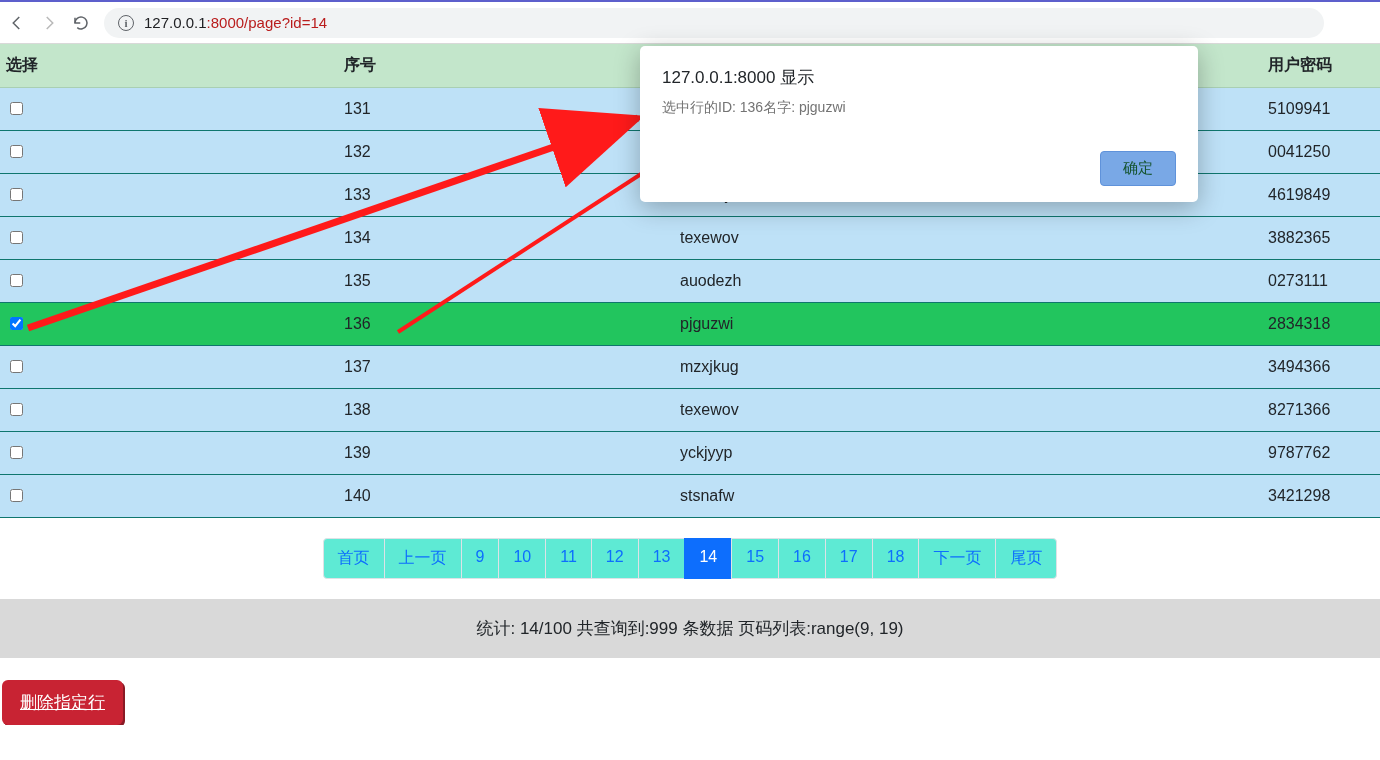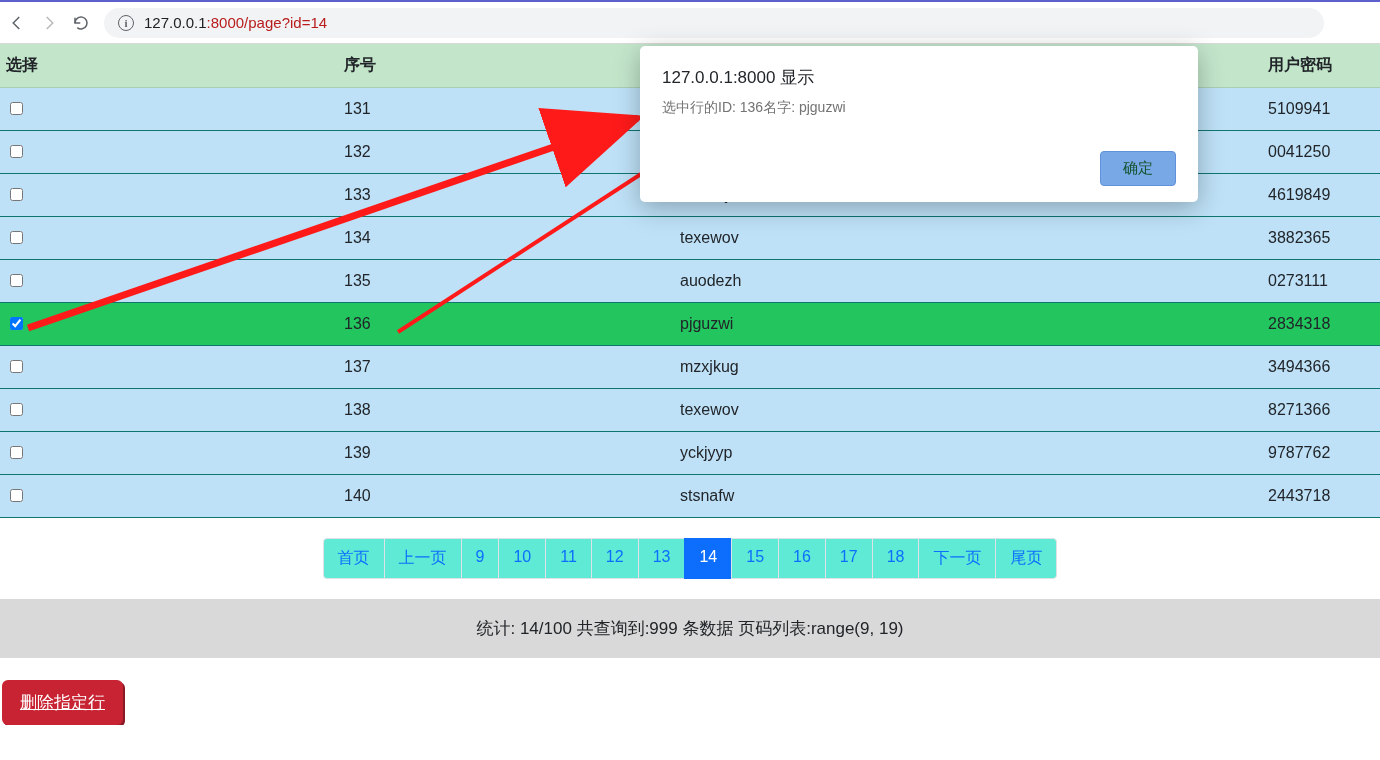--- a/index.html
+++ b/index.html
@@ -136,21 +136,21 @@
       <tr>
         <td class="chk"><input type="checkbox" style=""></td>
         <td class="idc">139</td>
         <td class="namec">yckjyyp</td>
         <td class="pwdc">9787762</td>
       </tr>
       <tr>
         <td class="chk"><input type="checkbox" style=""></td>
         <td class="idc">140</td>
         <td class="namec">stsnafw</td>
-        <td class="pwdc">2443718</td>
+        <td class="pwdc">3421298</td>
       </tr>
     </tbody>
 </table>
 
 
 <div class="pager-wrap">
   <div class="pager" id="pager">
       <a href="#">首页</a>
       <a href="#">上一页</a>
       <a href="#">9</a>

